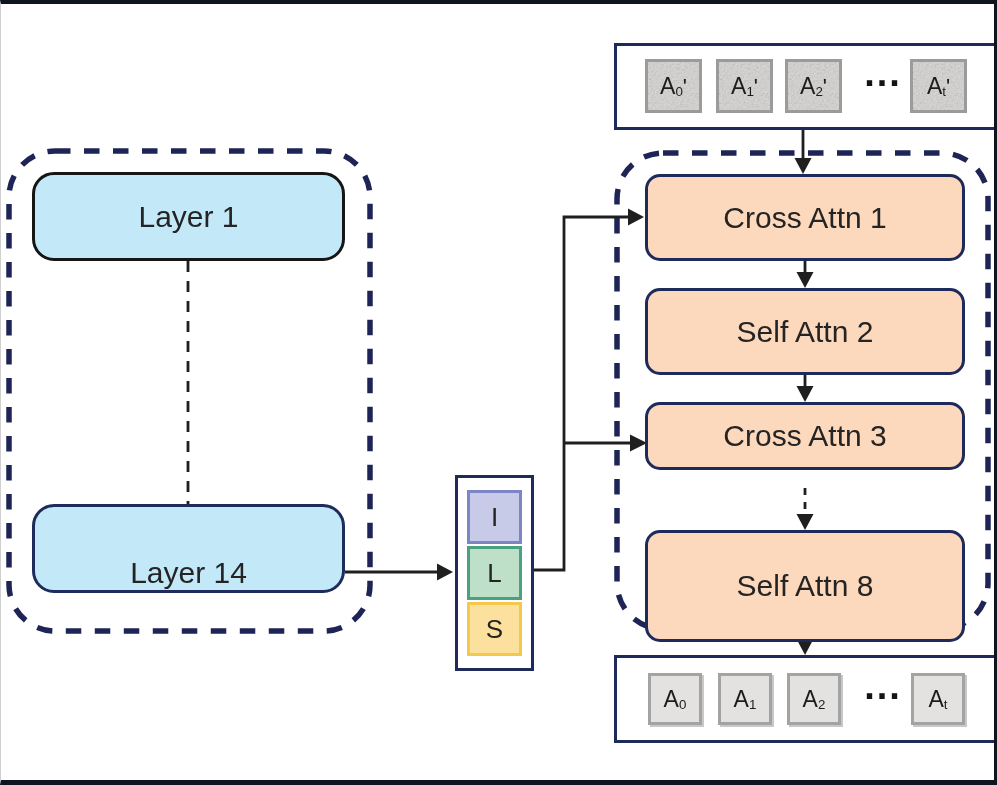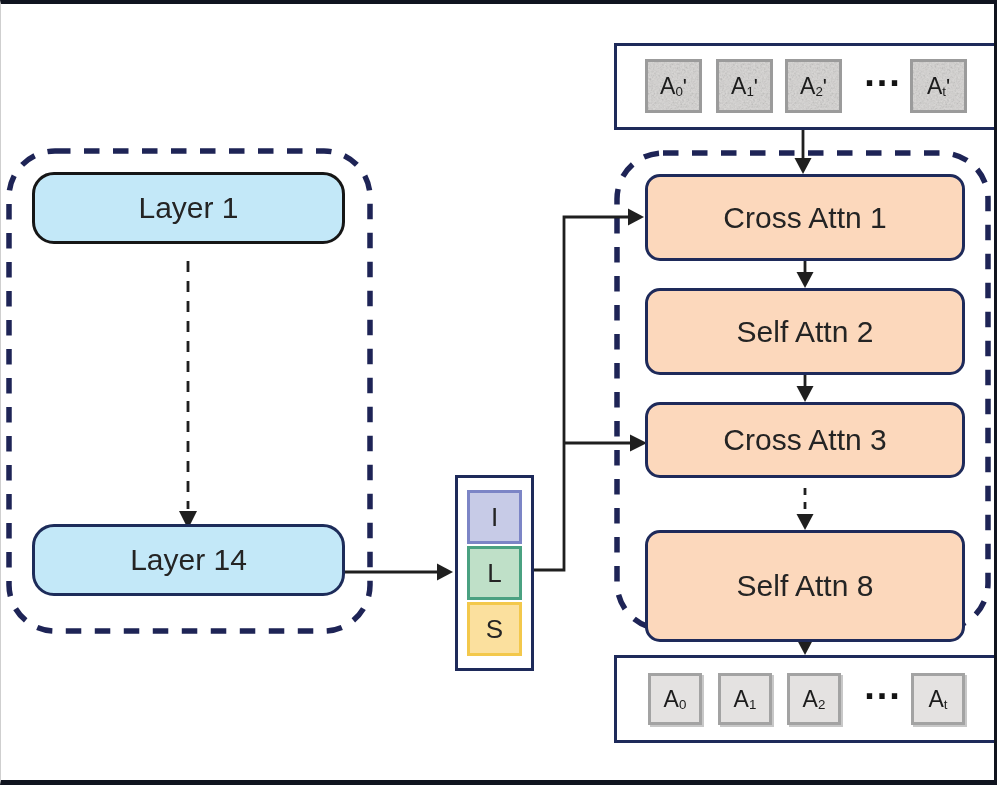--- a/index.html
+++ b/index.html
@@ -19,37 +19,37 @@
   .wires{position:absolute;left:0;top:0;width:993px;height:776px;}
 
   .box{
     position:absolute;
     display:flex;align-items:center;justify-content:center;
     font-size:30px;
     color:#242424;
     text-align:center;
   }
   .layerbox{
-    left:31px;width:313px;height:72px;
+    left:31px;width:313px;height:89px;
     background:#c3e8f8;
     border:3px solid #1d2c5a;
     border-radius:22px;
   }
   .layer1{top:168px;border-color:#161616;}
-  .layer14{top:520px;}
+  .layer14{top:500px;align-items:flex-end;}
 
   .attnbox{
     left:644px;width:320px;
     background:#fcd8bc;
     border:3px solid #1e2a5a;
     border-radius:15px;
   }
   .cross1{top:170px;height:87px;}
   .self2{top:284px;height:87px;}
-  .cross3{top:398px;height:76px;text-align:center;}
+  .cross3{top:398px;height:68px;text-align:center;}
   .self8{top:526px;height:112px;}
 
   .ils{
     position:absolute;left:454px;top:471px;width:79px;height:196px;
     background:#ffffff;border:3px solid #1e2a5a;
     display:flex;flex-direction:column;align-items:center;
     padding-top:12px;gap:2px;
   }
   .ils-cell{
     width:55px;height:54px;flex:0 0 54px;

